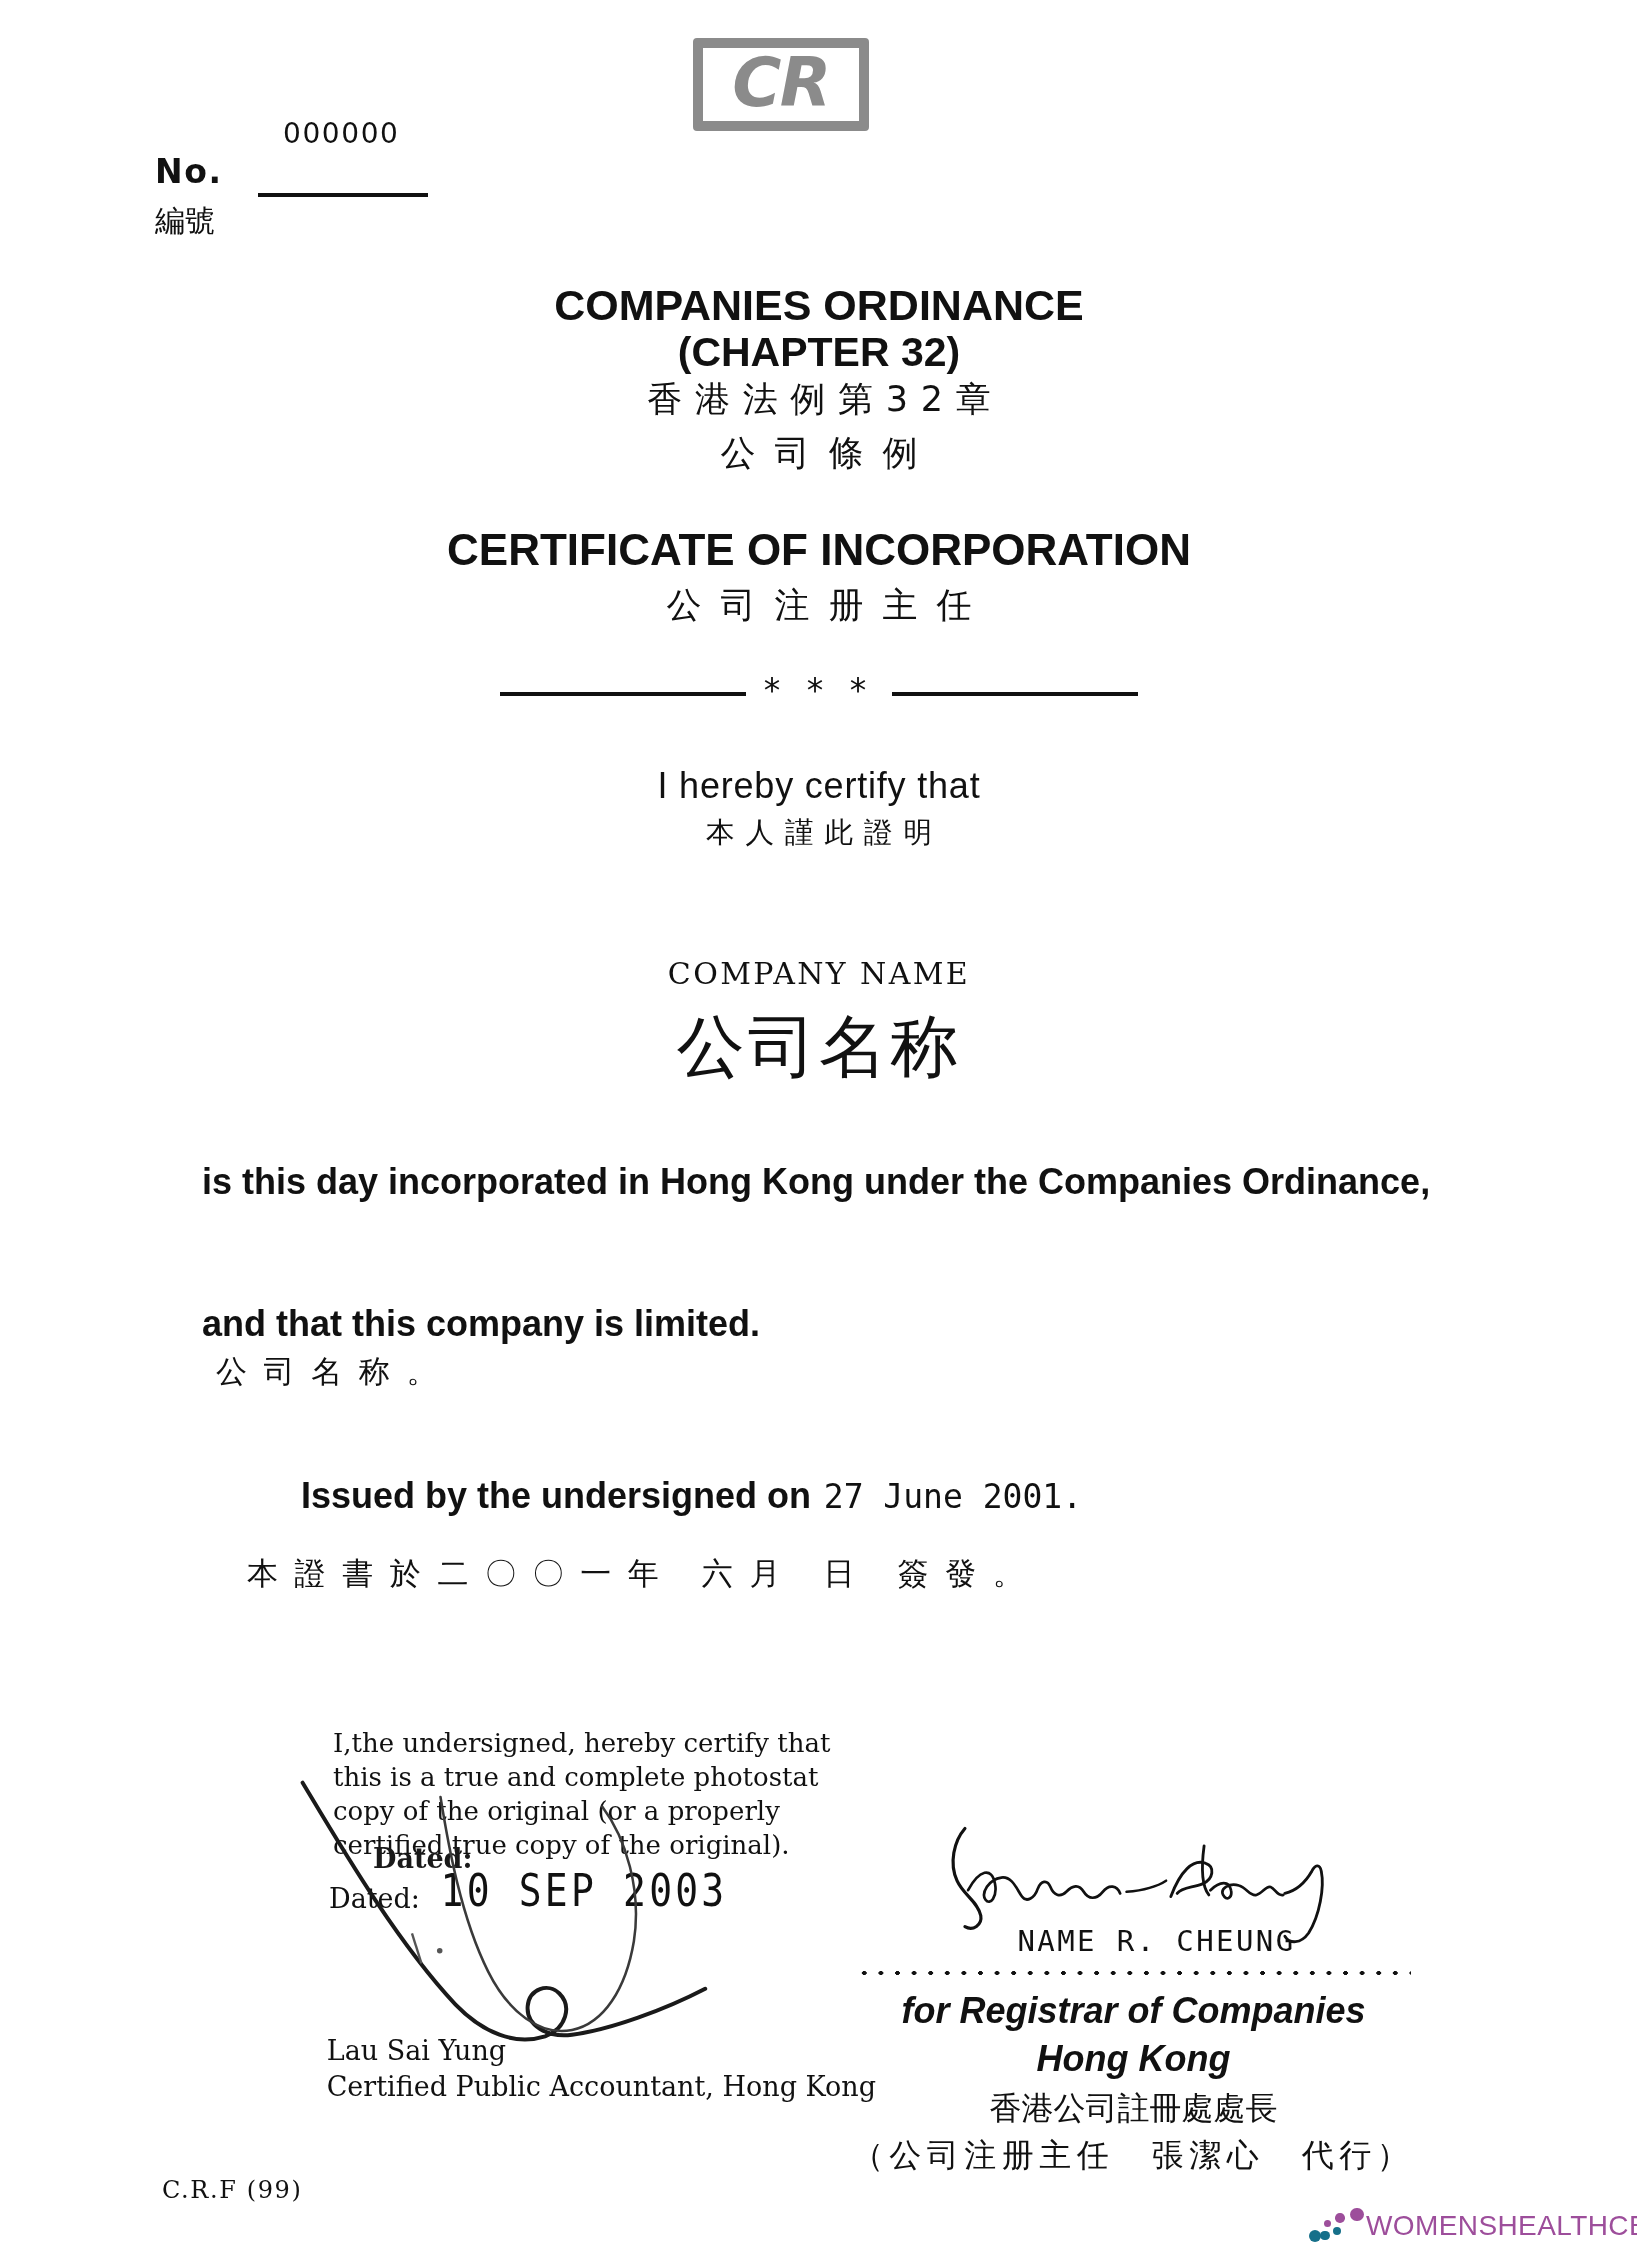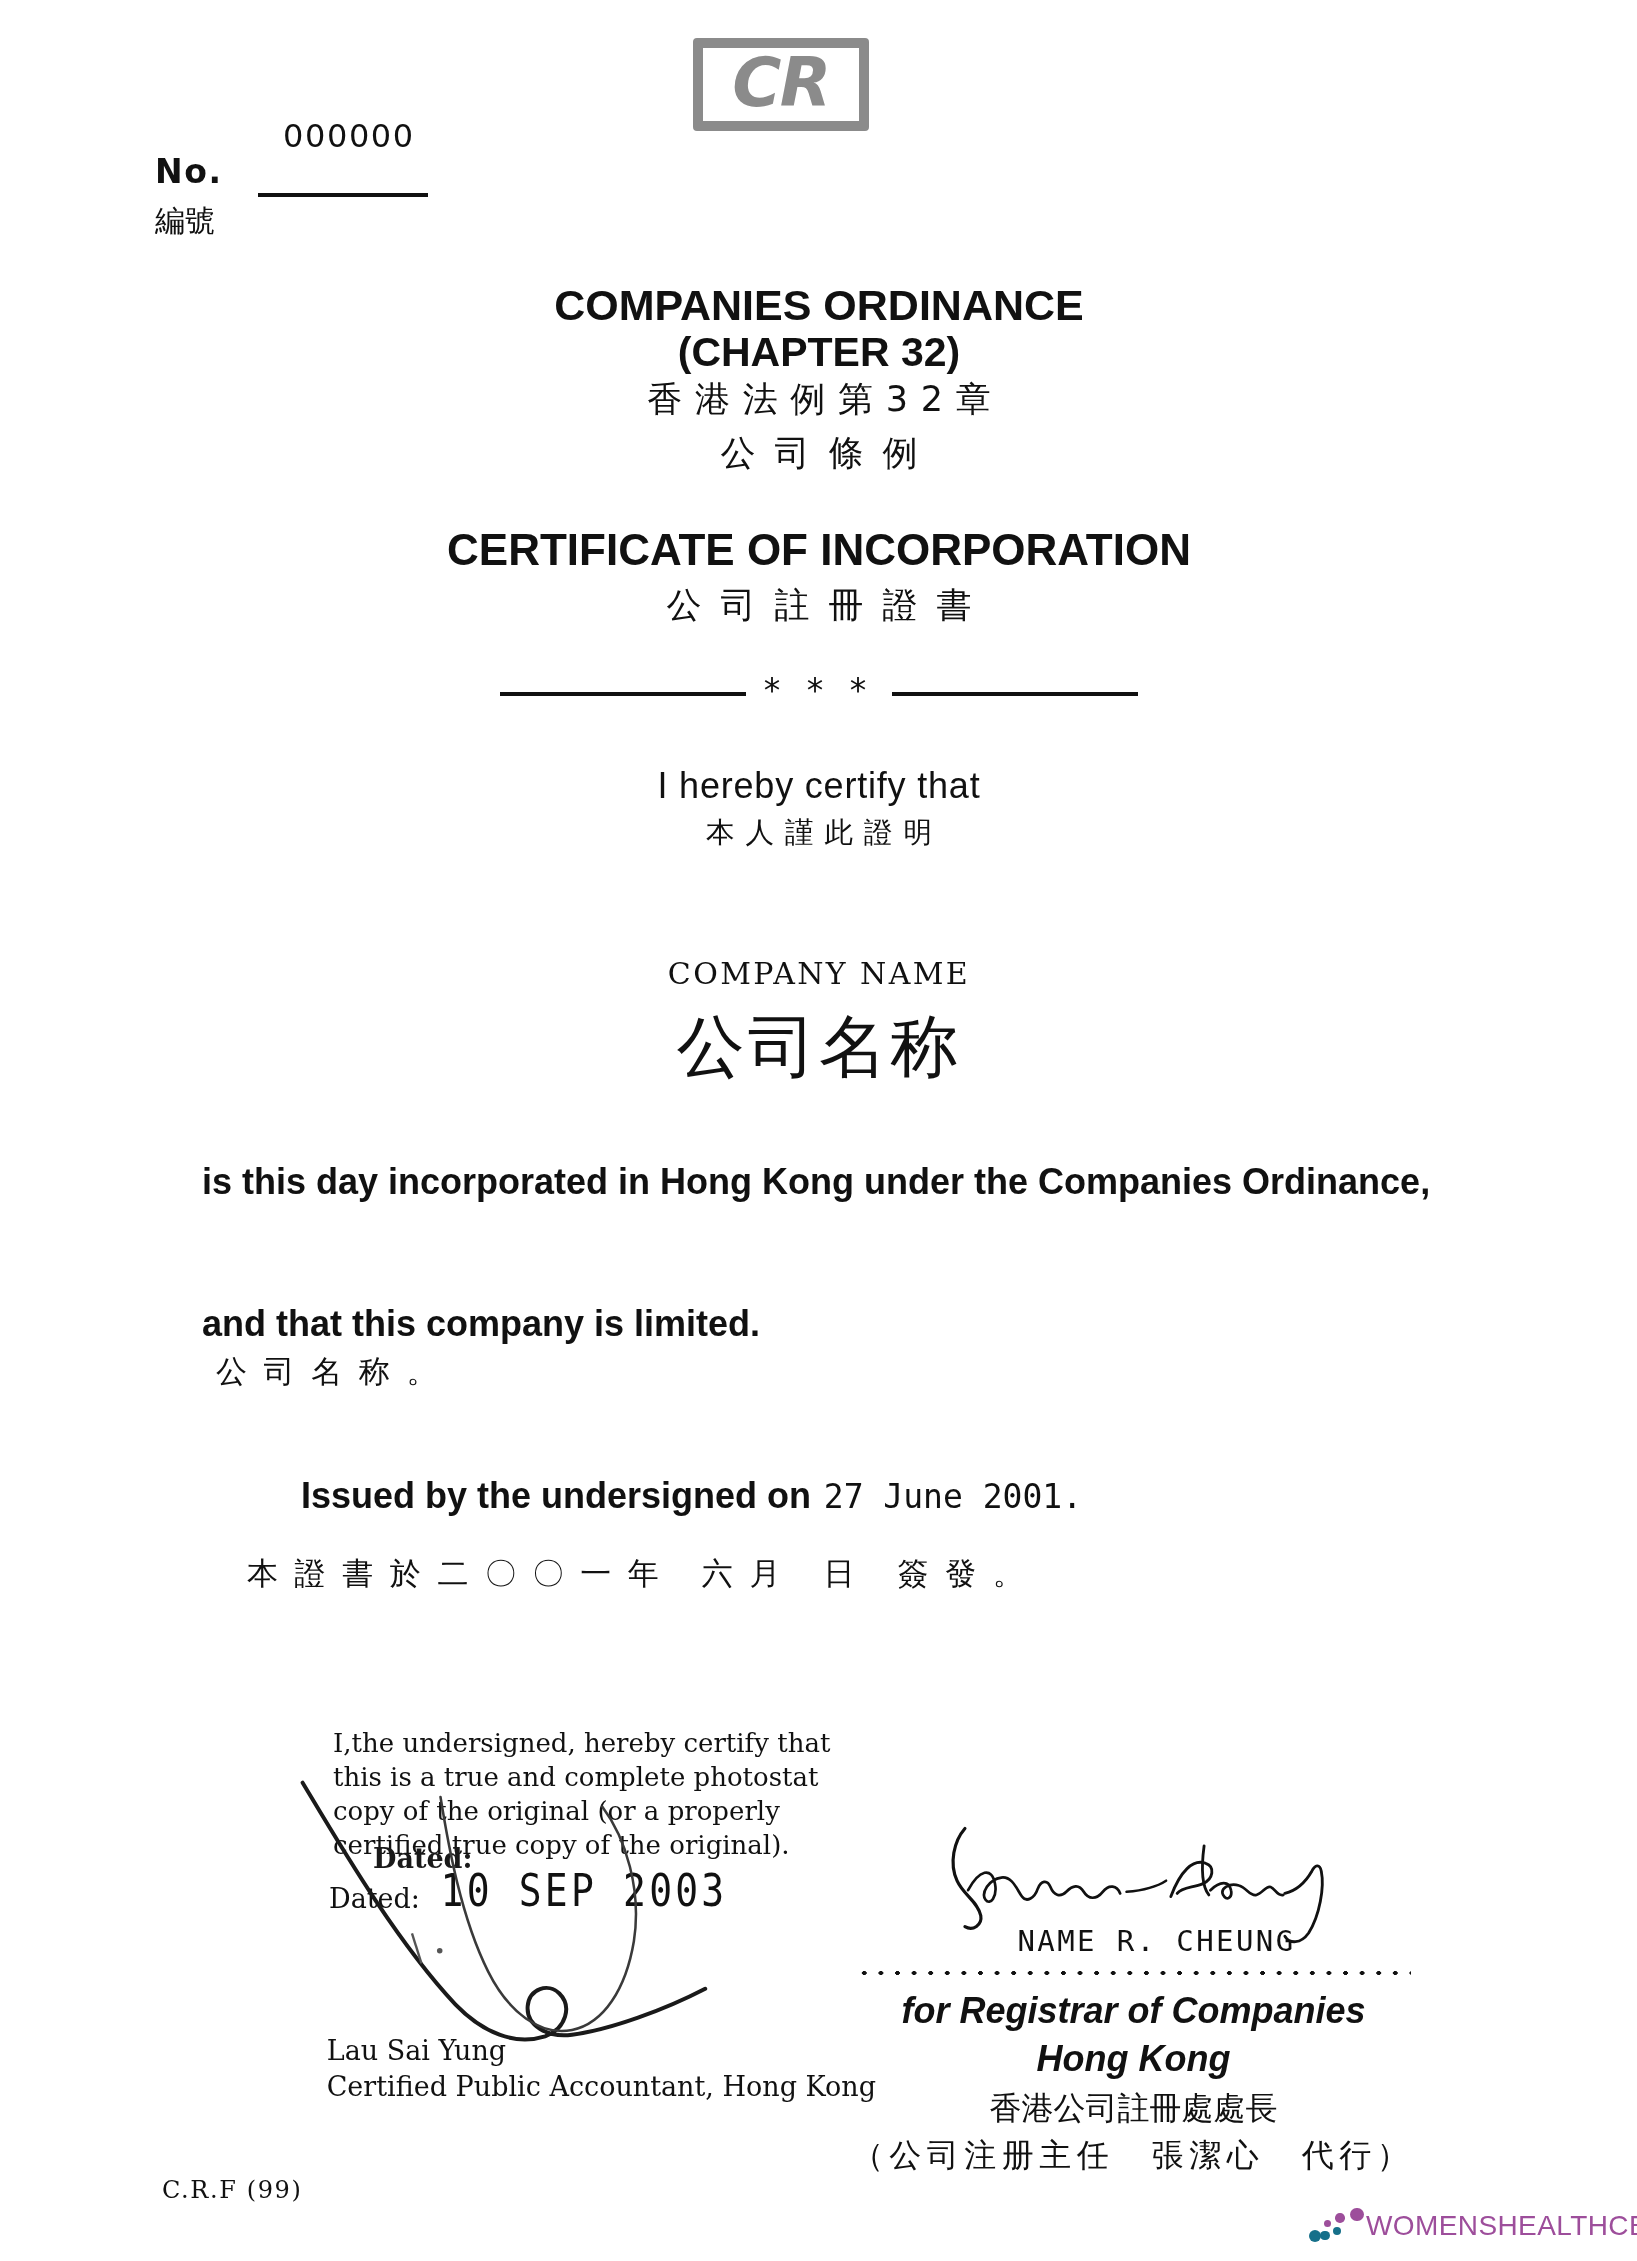--- a/index.html
+++ b/index.html
@@ -25,21 +25,21 @@
     left: 155px;
     top: 117px;
     width: 444px;
     height: 103px;
   }
   .no-number {
     position: absolute;
     left: 128px;
     top: 0px;
     font-family: "DejaVu Sans", sans-serif;
-    font-size: 32px;
+    font-size: 28px;
     letter-spacing: 1.6px;
     color: #111;
     white-space: nowrap;
   }
   .no-label {
     position: absolute;
     left: 0px;
     top: 35px;
     font-family: "DejaVu Sans", sans-serif;
     font-weight: bold;
@@ -390,21 +390,21 @@
   <div class="cr-logo">
     <span>CR</span>
   </div>
 
   <div class="h-ord center">COMPANIES ORDINANCE</div>
   <div class="h-chap center">(CHAPTER 32)</div>
   <div class="h-cn1 center">香港法例第32章</div>
   <div class="h-cn2 center">公司條例</div>
 
   <div class="h-cert center">CERTIFICATE OF INCORPORATION</div>
-  <div class="h-cert-cn center">公司註冊證書</div>
+  <div class="h-cert-cn center">公司注册主任</div>
 
   <div class="divider">
     <div class="rule"></div>
     <div class="stars">* * *</div>
     <div class="rule"></div>
   </div>
 
   <div class="certify-en center">I hereby certify that</div>
   <div class="certify-cn center">本人謹此證明</div>
 

